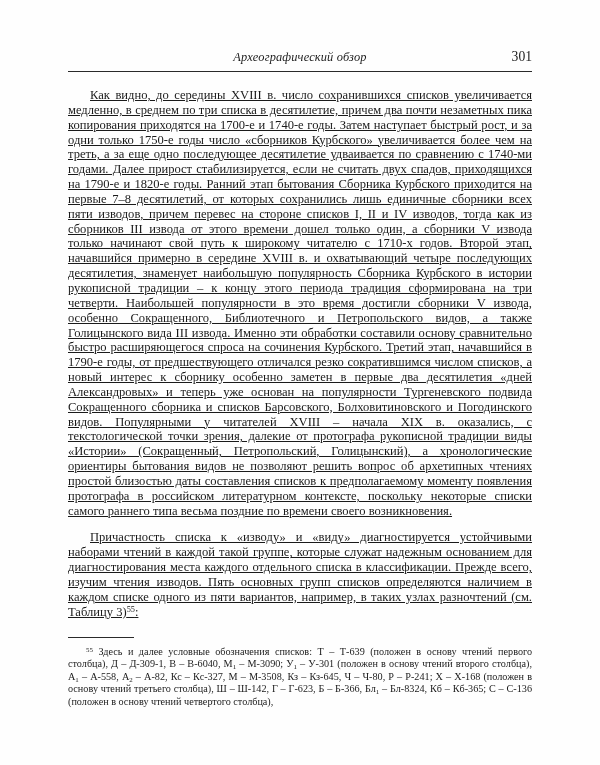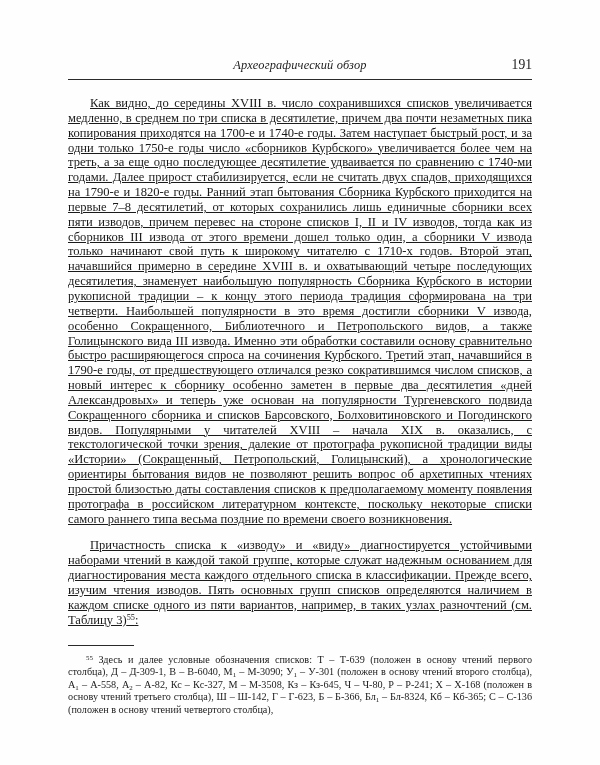--- a/index.html
+++ b/index.html
@@ -14,21 +14,21 @@
     height: 765px;
     background: #fefefe;
     overflow: hidden;
     font-family: "Liberation Serif", "DejaVu Serif", serif;
     color: #1a1a1a;
     -webkit-font-smoothing: antialiased;
   }
   .content {
     position: absolute;
     left: 68px;
-    top: 12px;
+    top: 4px;
     width: 464px;
   }
   
   .runhead {
     position: relative;
     height: 26px;
     margin-top: 46px;
   }
   .runhead-title {
     position: absolute;
@@ -110,21 +110,21 @@
   }
 </style>
 </head>
 <body>
 
 <div class="page">
   <div class="content">
 
     <div class="runhead">
       <div class="runhead-title">Археографический обзор</div>
-      <div class="runhead-folio">191</div>
+      <div class="runhead-folio">301</div>
       <div class="runhead-rule"></div>
     </div>
 
     <div class="body-block">
       <p class="para">Как видно, до середины XVIII в. число сохранившихся списков увеличивается медленно, в среднем по три списка в десятилетие, причем два почти незаметных пика копирования приходятся на 1700-е и 1740-е годы. Затем наступает быстрый рост, и за одни только 1750-е годы число «сборников Курбского» увеличивается более чем на треть, а за еще одно последующее десятилетие удваивается по сравнению с 1740-ми годами. Далее прирост стабилизируется, если не считать двух спадов, приходящихся на 1790-е и 1820-е годы. Ранний этап бытования Сборника Курбского приходится на первые 7–8 десятилетий, от которых сохранились лишь единичные сборники всех пяти изводов, причем перевес на стороне списков I, II и IV изводов, тогда как из сборников III извода от этого времени дошел только один, а сборники V извода только начинают свой путь к широкому читателю с 1710-х годов. Второй этап, начавшийся примерно в середине XVIII в. и охватывающий четыре последующих десятилетия, знаменует наибольшую популярность Сборника Курбского в истории рукописной традиции – к концу этого периода традиция сформирована на три четверти. Наибольшей популярности в это время достигли сборники V извода, особенно Сокращенного, Библиотечного и Петропольского видов, а также Голицынского вида III извода. Именно эти обработки составили основу сравнительно быстро расширяющегося спроса на сочинения Курбского. Третий этап, начавшийся в 1790-е годы, от предшествующего отличался резко сократившимся числом списков, а новый интерес к сборнику особенно заметен в первые два десятилетия «дней Александровых» и теперь уже основан на популярности Тургеневского подвида Сокращенного сборника и списков Барсовского, Болховитиновского и Погодинского видов. Популярными у читателей XVIII – начала XIX в. оказались, с текстологической точки зрения, далекие от протографа рукописной традиции виды «Истории» (Сокращенный, Петропольский, Голицынский), а хронологические ориентиры бытования видов не позволяют решить вопрос об архетипных чтениях простой близостью даты составления списков к предполагаемому моменту появления протографа в российском литературном контексте, поскольку некоторые списки самого раннего типа весьма поздние по времени своего возникновения.</p>
       <p class="para"><span>Причастность списка к «изводу» и «виду» диагностируется устойчивыми наборами чтений в каждой такой группе, которые служат надежным основанием для диагностирования места каждого отдельного списка в классификации. Прежде всего, изучим чтения изводов. Пять основных групп списков определяются наличием в каждом списке одного из пяти вариантов, например, в таких узлах разночтений (см. Таблицу 3)</span><span class="sup-marker">55</span><span>:</span></p>
     </div>
 
     <div class="fn-wrap">
       <div class="fn-rule"></div>

